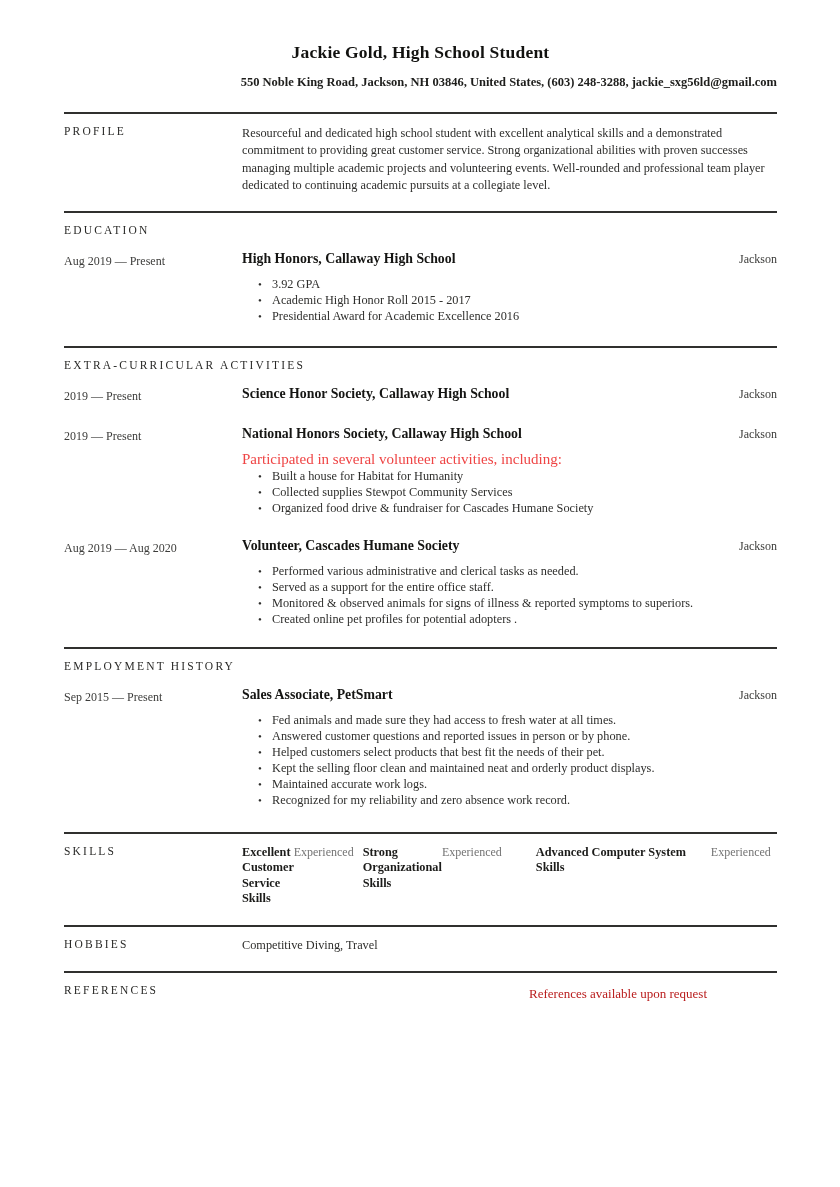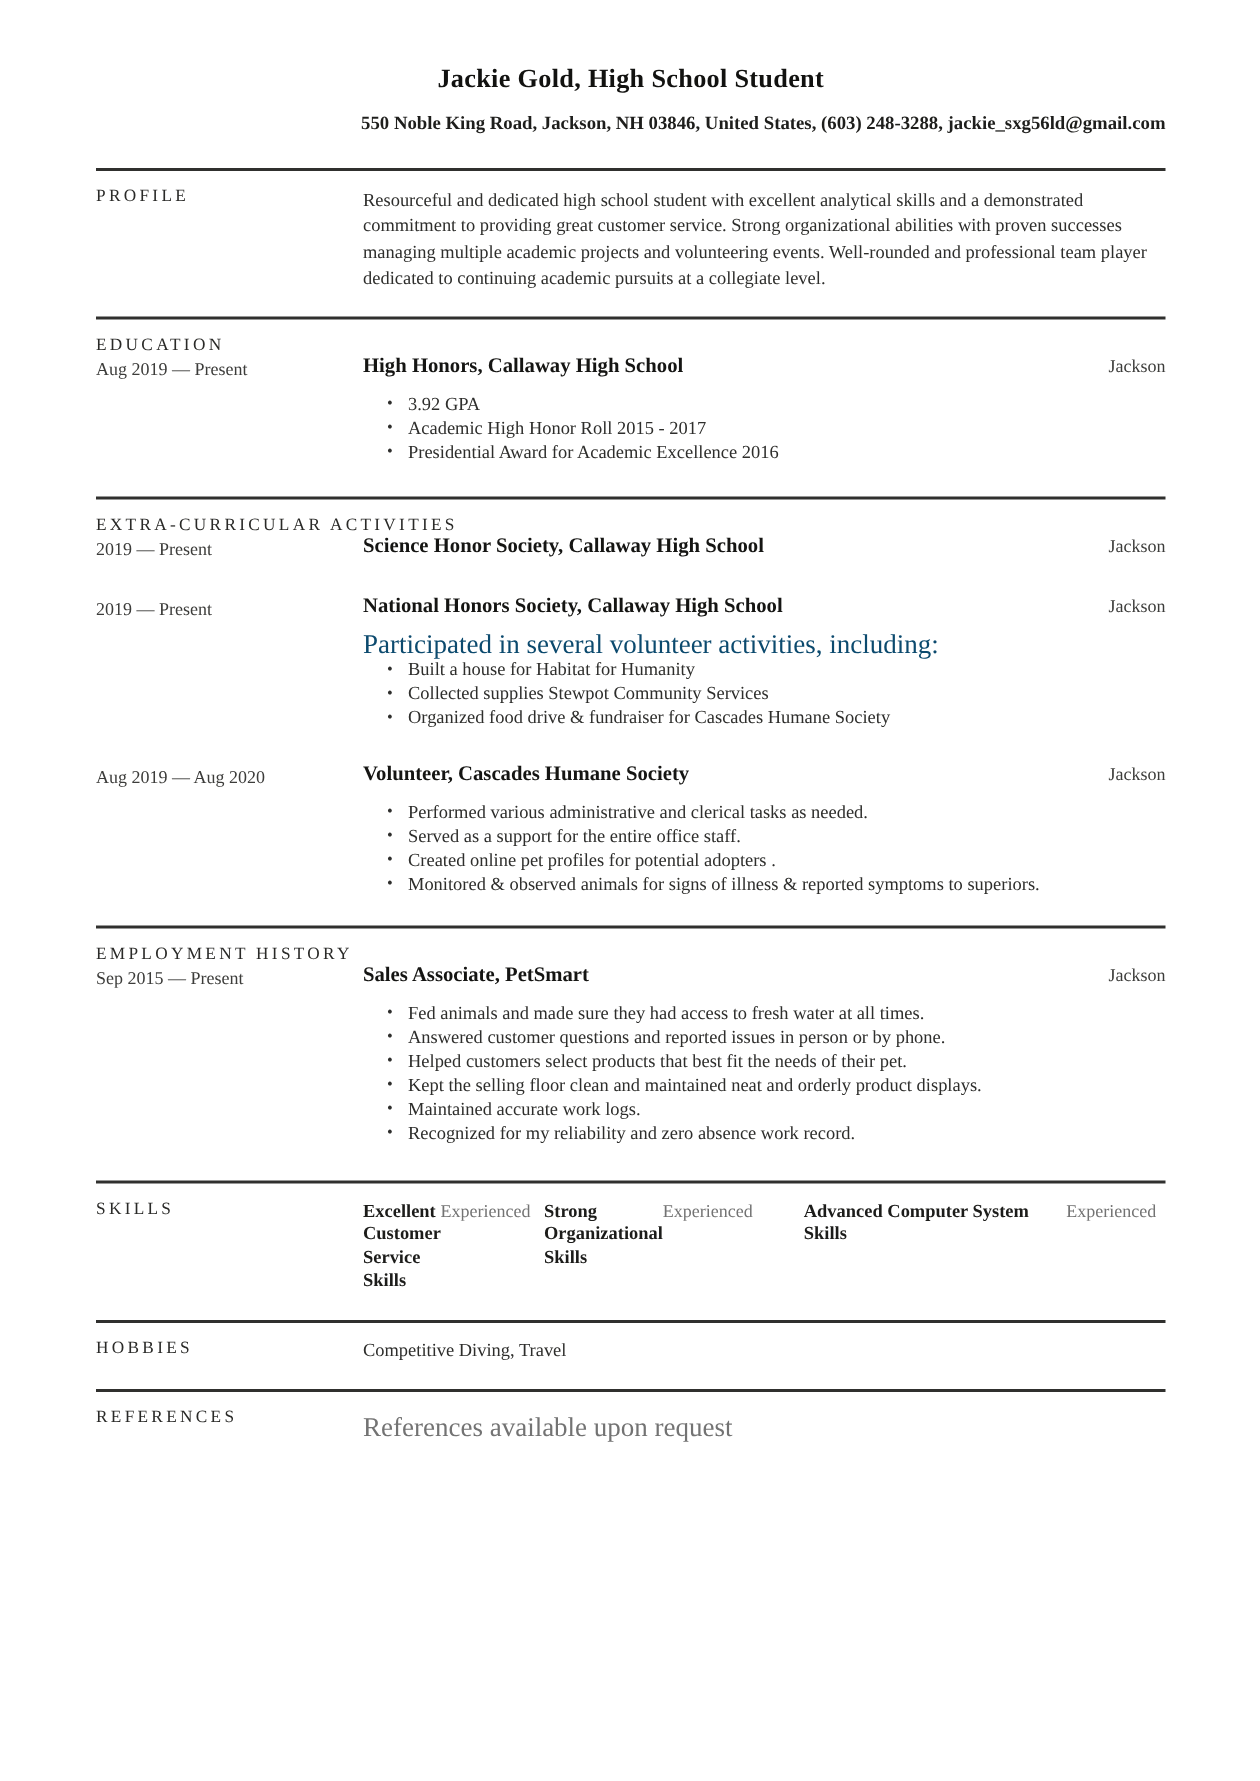--- a/index.html
+++ b/index.html
@@ -20,27 +20,27 @@
   .section { border-top: 2px solid #30302e; }
   .sec-label { font-size: 11.5px; font-weight: normal; letter-spacing: 2.2px; color: #2a2a28; }
 
   
   .side { display: grid; grid-template-columns: 178px 1fr; padding-top: 11px; }
   .section.profile { padding-bottom: 16px; }
   .profile-text { font-size: 12.3px; line-height: 17.4px; color: #2e2e2c; }
 
   
   .sec-head { padding-top: 11px; }
-  .entries { margin-top: 0; display: flex; flex-direction: column; gap: 22px; }
+  .entries { margin-top: 15px; display: flex; flex-direction: column; gap: 22px; }
   .entry { display: grid; grid-template-columns: 178px 1fr; }
   .entry-date { font-size: 12px; color: #3c3c3a; padding-top: 3px; }
   .entry-titlerow { display: flex; justify-content: space-between; align-items: baseline; }
   .entry-title { font-size: 13.8px; font-weight: bold; color: #151513; }
   .entry-loc { font-size: 12px; color: #3c3c3a; font-weight: normal; }
-  .entry-intro { margin-top: 9px; font-size: 18px; color: #0c4a6e; line-height: 16px; }
+  .entry-intro { margin-top: 9px; font-size: 15px; color: #ef4444; line-height: 16px; }
   ul.bullets { list-style: none; margin-top: 9px; }
   .entry-intro + ul.bullets { margin-top: 1px; }
   ul.bullets li { position: relative; padding-left: 30px; font-size: 12.3px; line-height: 16px; color: #2e2e2c; }
   ul.bullets li::before { content: "\2022"; position: absolute; left: 16px; top: 0; font-size: 11px; color: #2e2e2c; }
   .section.education { padding-bottom: 22px; }
   .section.extracurricular { padding-bottom: 20px; }
   .section.employment { padding-bottom: 24px; }
 
   
   .section.skills { padding-bottom: 18px; }
@@ -49,21 +49,21 @@
   .skill { display: flex; justify-content: space-between; align-items: flex-start; }
   .skill-name { font-size: 12.3px; font-weight: bold; color: #1c1c1a; max-width: 175px; line-height: 15.5px; }
   .skill-level { font-size: 12px; color: #737373; }
 
   
   .section.hobbies { padding-bottom: 18px; }
   .hobbies-text { font-size: 12.3px; color: #2e2e2c; }
 
   
   .section.references { padding-bottom: 20px; }
-  .references-text { font-size: 18px; color: #737373; text-align: left; padding-right: 70px; padding-top: 2px; }
+  .references-text { font-size: 13px; color: #b91c1c; text-align: right; padding-right: 70px; padding-top: 2px; }
 </style>
 </head>
 <body>
 
 <div class="page">
   <div class="inner">
 
     <div class="header">
       <div class="name">Jackie Gold, High School Student</div>
       <div class="contact">550 Noble King Road, Jackson, NH 03846, United States, (603) 248-3288, jackie_sxg56ld@gmail.com</div>
@@ -127,22 +127,22 @@
         <div class="entry">
           <div class="entry-date">Aug 2019 — Aug 2020</div>
           <div class="entry-main">
             <div class="entry-titlerow">
               <span class="entry-title">Volunteer, Cascades Humane Society</span>
               <span class="entry-loc">Jackson</span>
             </div>
             <ul class="bullets">
               <li>Performed various administrative and clerical tasks as needed.</li>
               <li>Served as a support for the entire office staff.</li>
+              <li>Monitored &amp; observed animals for signs of illness &amp; reported symptoms to superiors.</li>
               <li>Created online pet profiles for potential adopters .</li>
-              <li>Monitored &amp; observed animals for signs of illness &amp; reported symptoms to superiors.</li>
             </ul>
           </div>
         </div>
 
       </div>
     </div>
 
     <div class="section employment">
       <div class="sec-head sec-label">EMPLOYMENT HISTORY</div>
       <div class="entries">

